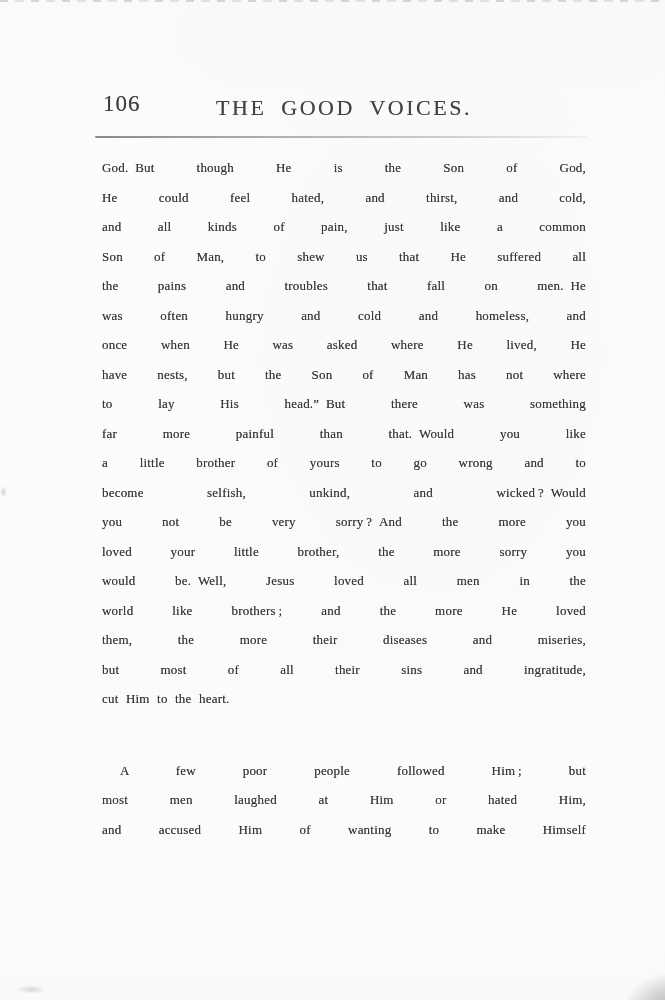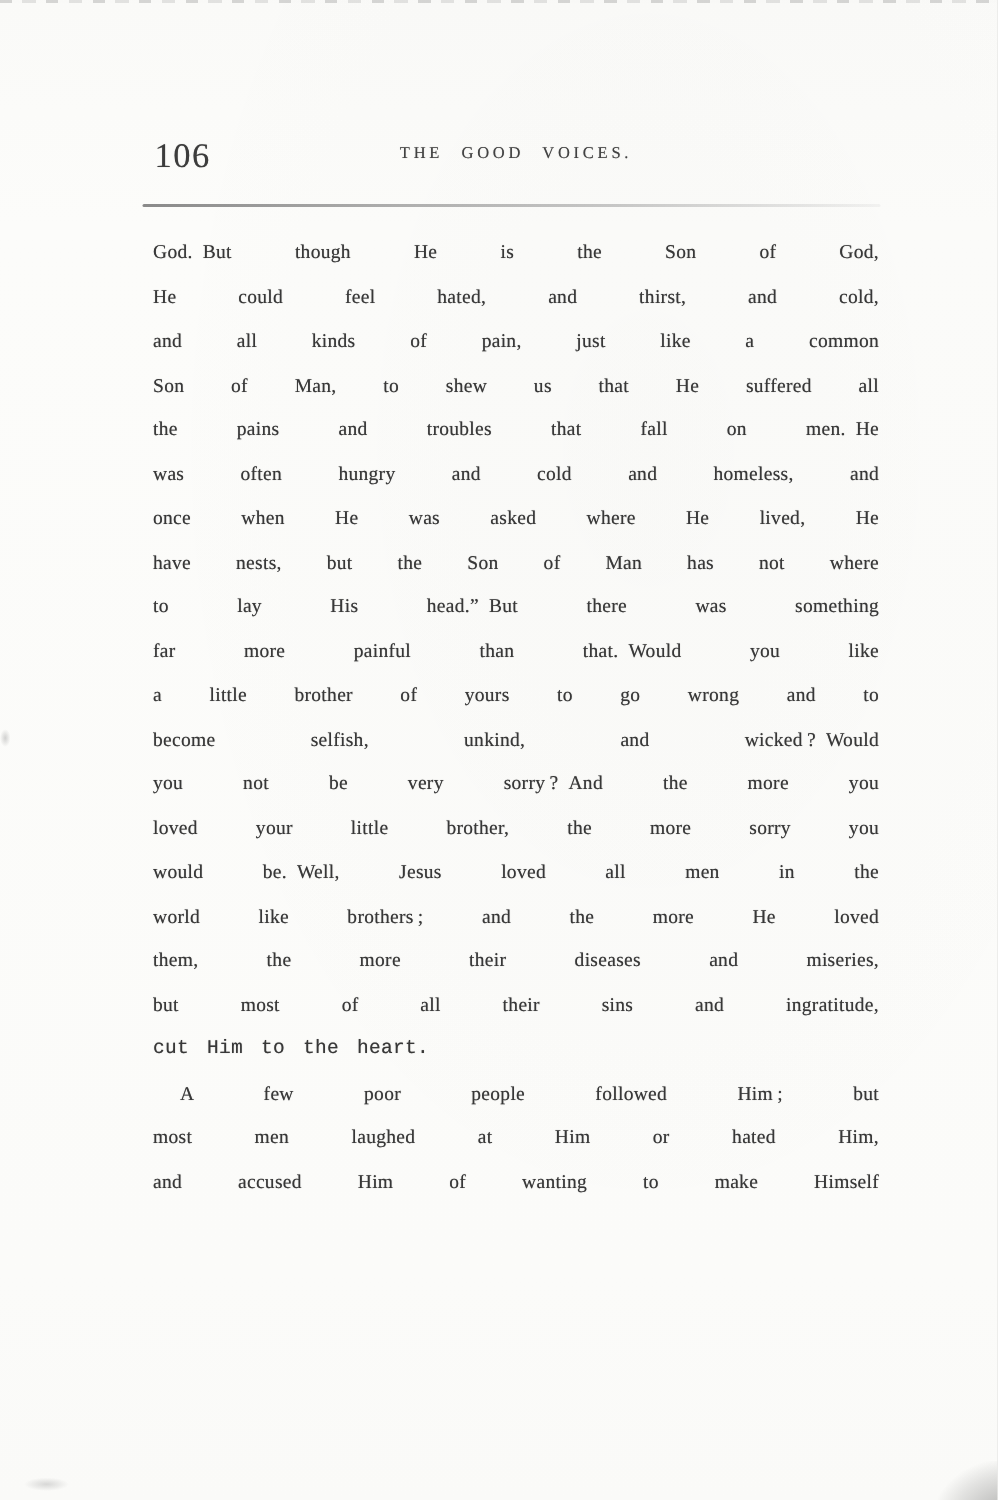--- a/index.html
+++ b/index.html
@@ -39,21 +39,21 @@
   }
   
   .pagenum {
     position: absolute; left: 103px; top: 92px;
     font-size: 23px; line-height: 1; color: #3c3c3c; letter-spacing: 1px;
     text-shadow: 0 0 .5px rgba(60,60,60,.6);
   }
   .runhead {
     position: absolute; left: 102px; top: 97px; width: 484px;
     text-align: center;
-    font-size: 11px; line-height: 1; color: #424242;
+    font-size: 22px; line-height: 1; color: #424242;
     letter-spacing: 2.5px; word-spacing: 7px;
     text-shadow: 0 0 .5px rgba(66,66,66,.55);
   }
   .rule {
     position: absolute; left: 95px; top: 136px; width: 492px; height: 2px;
     background: linear-gradient(90deg,
       rgba(118,118,118,.85), rgba(142,142,142,.7) 35%,
       rgba(158,158,158,.55) 65%, rgba(182,182,182,.35) 88%,
       rgba(200,200,200,.18));
     border-radius: 1px;
@@ -66,22 +66,22 @@
     font-size: 13px; line-height: 29.5px; height: 29.5px;
     color: #383838;
     text-align: justify;
     text-align-last: justify;
     word-spacing: 4px;
     letter-spacing: .2px;
     text-shadow: 0 0 .5px rgba(56,56,56,.65);
     white-space: nowrap;
   }
   .line.justified { white-space: normal; }
-  .line.para-end { text-align-last: left; white-space: normal; font-family: Liberation Mono, monospace; }
-  .line.indent { padding-left: 18px; }
+  .line.para-end { text-align-last: left; white-space: normal; }
+  .line.indent { padding-left: 18px; margin-top: 42px; }
 </style>
 </head>
 <body>
 
 <div class="page">
 
   <div class="scan-top"></div>
   <div class="speck-left"></div>
   <div class="speck-bl"></div>
   <div class="corner-br"></div>

